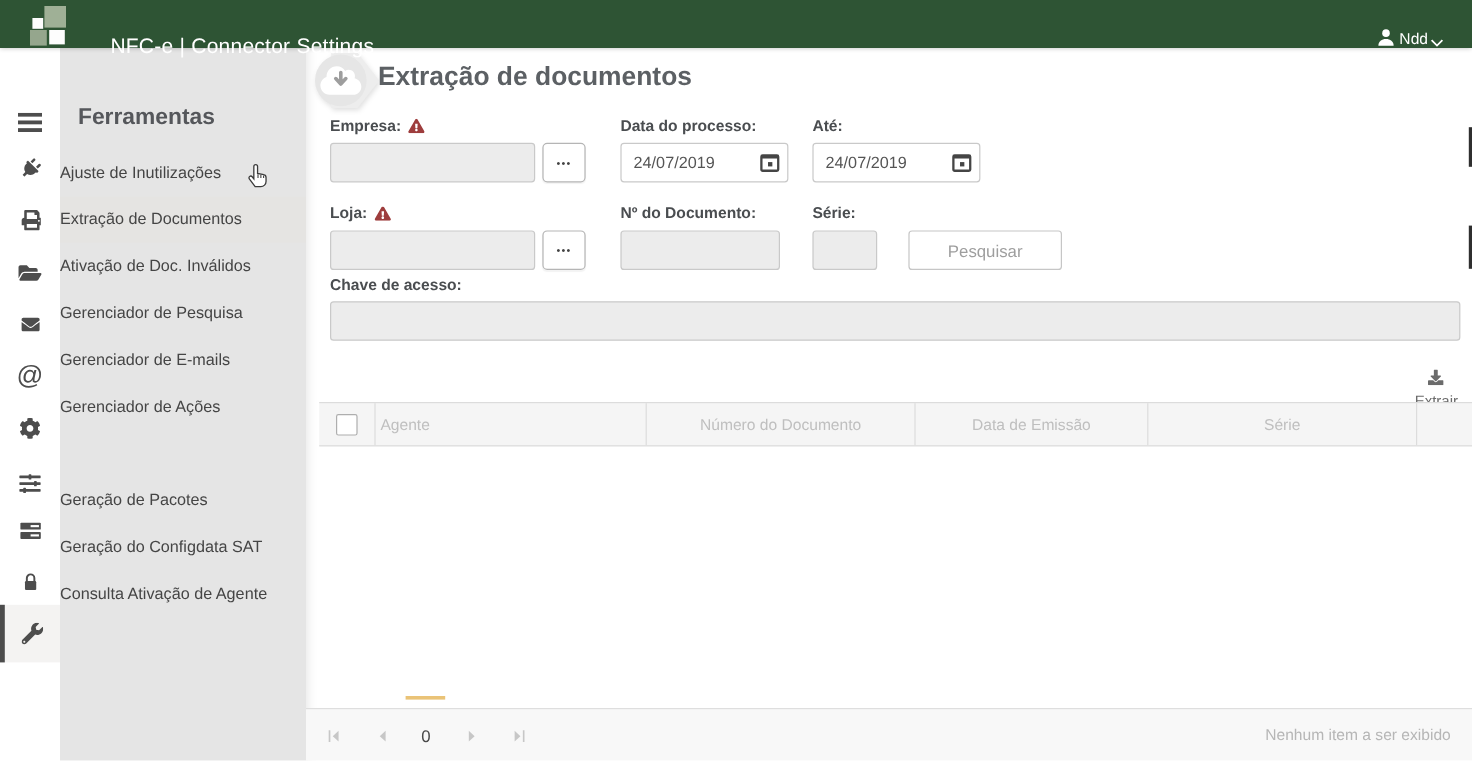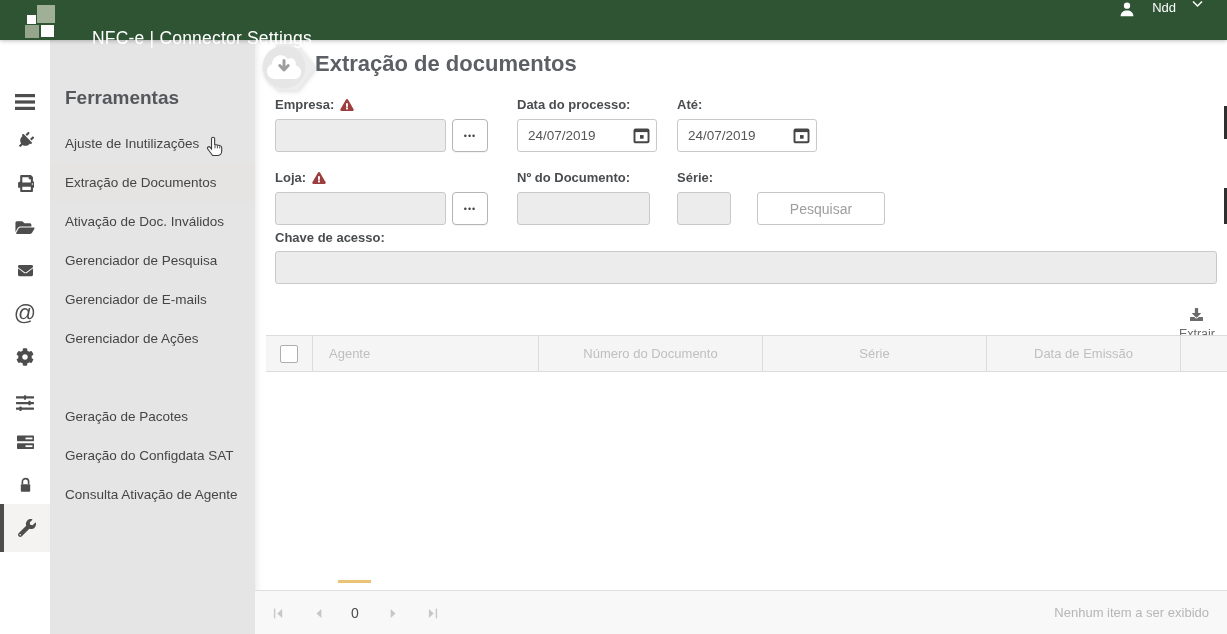--- a/index.html
+++ b/index.html
@@ -10,34 +10,34 @@
   .topbar{position:absolute;left:0;top:0;width:1227px;height:40px;background:#2e5434;
           box-shadow:0 1px 4px rgba(0,0,0,.25);z-index:30;}
   .logo{position:absolute;left:24px;top:2px;width:36px;height:36px;}
   .logo .sq{position:absolute;}
   .logo .s1{left:13px;top:3px;width:18px;height:18px;background:#9fb096;}
   .logo .s2{left:3px;top:13px;width:9px;height:9px;background:#fdfdfd;}
   .logo .s3{left:1px;top:23px;width:14px;height:13px;background:#95a68d;}
   .logo .s4{left:17px;top:23px;width:13px;height:12px;background:#fdfdfd;}
   .app-title{position:absolute;left:74px;top:0;height:40px;line-height:40px;margin:18px;
              color:#fff;font-size:17.5px;font-weight:300;letter-spacing:.2px;}
-  .user-menu{position:absolute;right:24px;top:0;height:40px;display:flex;align-items:flex-start;gap:16px;
+  .user-menu{position:absolute;right:24px;top:0;height:40px;display:flex;align-items:flex-end;gap:2px;
              color:#fff;font-size:13px;cursor:pointer;}
 
   
   .rail{position:absolute;left:0;top:40px;width:50px;height:594px;background:#fff;z-index:20;}
   .rb{position:absolute;left:0;width:50px;height:34px;display:flex;align-items:center;justify-content:center;cursor:pointer;}
   .rb svg{display:block;}
   .rb.active{height:48px;background:#f4f3f2;border-left:4px solid #4c4c4c;width:46px;}
   .at-glyph{font-size:22px;font-weight:400;color:#4d4d4d;line-height:1;}
 
   
   .sidebar{position:absolute;left:50px;top:40px;width:205px;height:594px;background:#e5e5e5;z-index:10;}
   .sidebar-heading{position:absolute;left:15px;top:47px;font-size:19px;font-weight:600;color:#55575b;}
-  .side-item{position:absolute;left:0;width:205px;height:38px;line-height:38px;padding-left:15px;
+  .side-item{position:absolute;left:0;width:205px;height:38px;line-height:38px;padding-left:0;
              box-sizing:border-box;font-size:13.5px;color:#454545;cursor:pointer;white-space:nowrap;}
   .side-item.active{background:#e5e4e2;}
   .hand-cursor{position:absolute;left:153px;top:93px;z-index:12;}
 
   
   .content{position:absolute;left:255px;top:40px;width:972px;height:594px;background:#fff;
            box-shadow:inset 10px 0 10px -10px rgba(0,0,0,.13);}
   .page-icon{position:absolute;left:7px;top:4px;filter:drop-shadow(1px 2px 2px rgba(0,0,0,.12));}
   .page-title{position:absolute;left:60px;top:11px;margin:0;font-size:22px;font-weight:600;color:#5c6064;}
 
@@ -55,21 +55,21 @@
 
   .extract-link{position:absolute;right:12px;top:268px;display:flex;align-items:center;gap:6px;
                 font-size:12.5px;color:#6b6b6b;cursor:pointer;flex-direction:column;}
 
   
   .grid-header{position:absolute;left:11px;top:295px;width:961px;height:37px;box-sizing:border-box;
                background:#f5f5f5;border-top:1px solid #dcdcdc;border-bottom:1px solid #dcdcdc;display:flex;}
   .gh-cell{box-sizing:border-box;height:100%;display:flex;align-items:center;justify-content:center;
            font-size:13px;color:#bfbfbf;cursor:pointer;}
   .gh-cell + .gh-cell{border-left:1px solid #dcdcdc;}
-  .gc0{width:46px;}.gc1{width:226px;justify-content:flex-start;padding-left:16px;}
+  .gc0{width:46px;}.gc1{width:226px;justify-content:flex-start;padding-left:4px;}
   .gc2{width:224px;}.gc3{width:224px;}.gc4{width:194px;}.gc5{flex:1;}
   .checkbox{width:16px;height:16px;background:#fff;border:1px solid #aeaeae;border-radius:2px;cursor:pointer;}
 
   
   .pager{position:absolute;left:0;top:550px;width:972px;height:44px;box-sizing:border-box;
          background:#f8f8f8;border-top:1px solid #dedede;}
   .pg-btn{position:absolute;top:0;width:26px;height:44px;display:flex;align-items:center;justify-content:center;cursor:pointer;}
   .pg-num{position:absolute;top:0;left:88px;width:24px;height:44px;line-height:44px;text-align:center;
           font-size:14px;color:#4a4a4a;cursor:pointer;}
   .pager-status{position:absolute;right:18px;top:0;height:44px;line-height:44px;font-size:13px;color:#b6b6b6;}
@@ -254,22 +254,22 @@
         </svg>
       <span>Extrair</span>
     </div>
 
     <div class="grid-header">
       <div class="gh-cell gc0">
         <div class="checkbox"></div>
       </div>
       <div class="gh-cell gc1">Agente</div>
       <div class="gh-cell gc2">Número do Documento</div>
+      <div class="gh-cell gc4">Data de Emissão</div>
       <div class="gh-cell gc3">Série</div>
-      <div class="gh-cell gc4">Data de Emissão</div>
       <div class="gh-cell gc5"></div>
     </div>
 
     <div class="page-accent"></div>
     <div class="pager">
       <div class="pg-btn" style="left:10px">
         <svg width="13" height="13" viewBox="0 0 16 16">
             <path d="M3.2 2v12" stroke="#c7c7c7" stroke-width="1.7" fill="none"></path>
             <path d="M12.5 2.5L6.5 8l6 5.5z" fill="#c7c7c7"></path>
           </svg>

